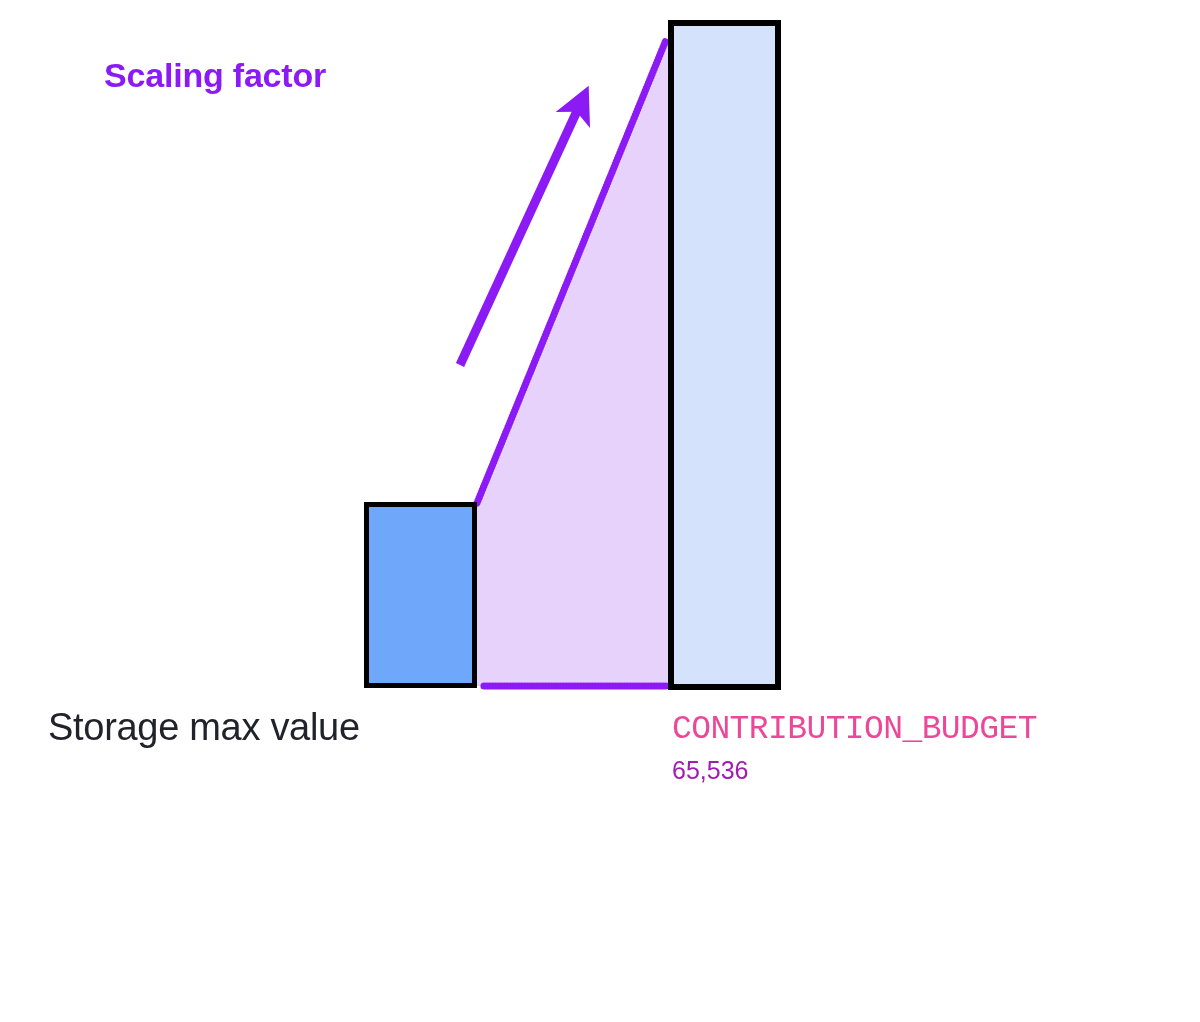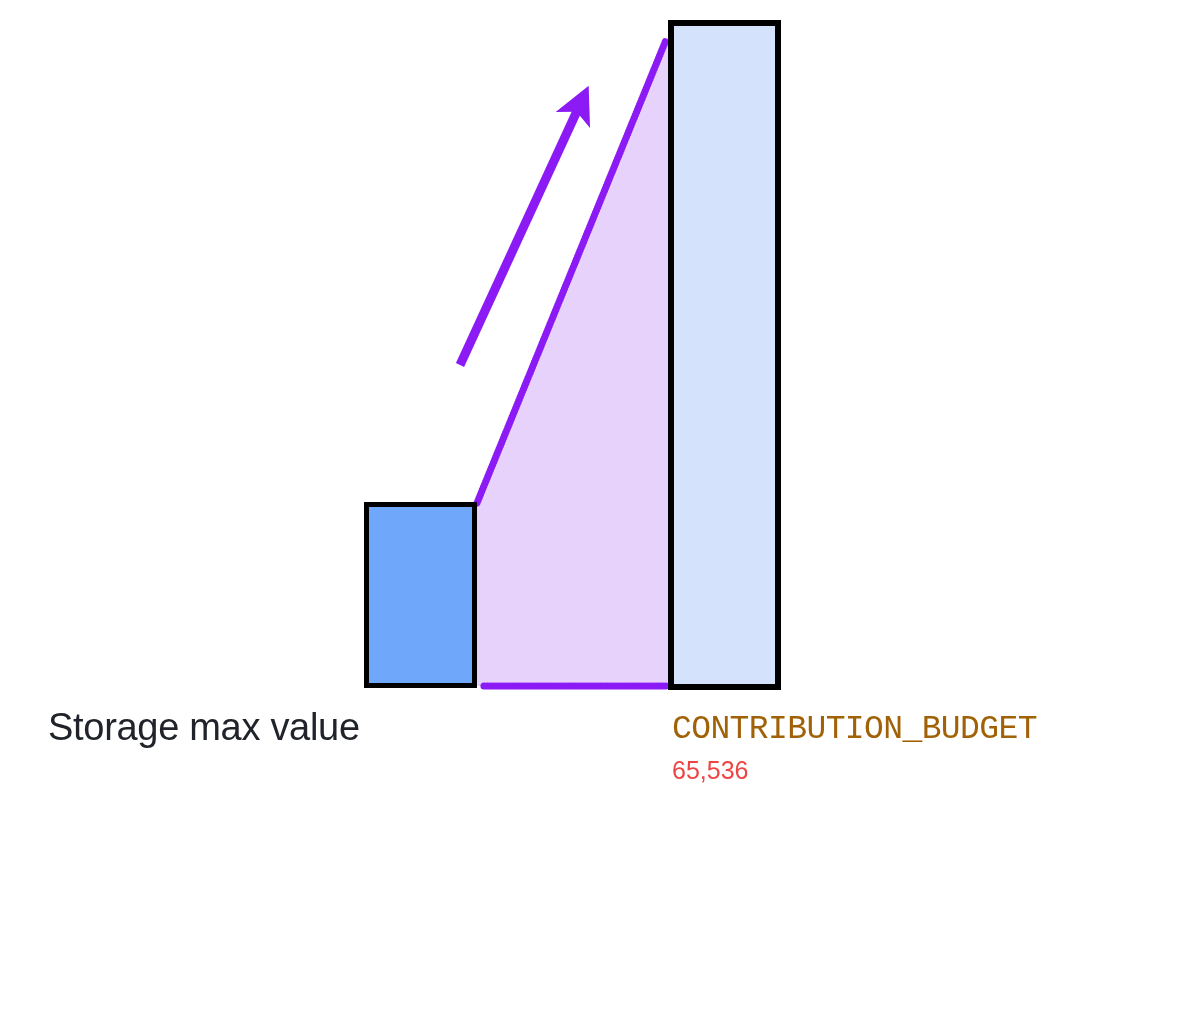--- a/index.html
+++ b/index.html
@@ -72,28 +72,28 @@
     left: 672px;
     top: 710px;
     width: 520px;
   }
   #budget-title {
     font-family: "Liberation Mono", "DejaVu Sans Mono", monospace;
     font-size: 33px;
     font-weight: 400;
     line-height: 40px;
     letter-spacing: -0.6px;
-    color: #a16207;
+    color: #ec4899;
     margin: 0 0 4px 0;
   }
   #budget-value {
     font-size: 25px;
     font-weight: 400;
     line-height: 32px;
-    color: #ef4444;
+    color: #a21caf;
     margin: 0;
   }
 
   
   #chart-svg {
     position: absolute;
     left: 0;
     top: 0;
     width: 1200px;
     height: 1022px;
@@ -117,20 +117,21 @@
     <line id="dotted-diagonal" stroke="#8B1AF5" stroke-width="7.2" stroke-linecap="round" stroke-dasharray="0.01 2.92" x1="477" y1="503" x2="666" y2="40"></line>
     <line id="dotted-baseline" stroke="#8B1AF5" stroke-width="7.2" stroke-linecap="round" stroke-dasharray="0.01 2.92" x1="484" y1="686" x2="666" y2="686"></line>
 
     <rect id="bar-0" x="366.5" y="504.5" width="108" height="181" fill="#6FA8FA" stroke="#000000" stroke-width="5"></rect>
     <rect id="bar-1" x="671" y="23" width="107" height="664" fill="#D4E3FB" stroke="#000000" stroke-width="6"></rect>
 
     <line id="scaling-arrow" stroke="#8B1AF5" stroke-width="9" stroke-linecap="butt" marker-end="url(#arrowhead)" x1="460" y1="365" x2="577" y2="111"></line>
   </svg>
 
   <div id="scaling-block">
+    <h2 id="scaling-title" style="color: rgb(139, 26, 245);">Scaling factor</h2>
   </div>
 
   <div id="expected-block">
     <h2 id="expected-title">Storage max value</h2>
   </div>
 
   <div id="budget-block">
     <h2 id="budget-title">CONTRIBUTION_BUDGET</h2>
     <p id="budget-value">65,536</p>
   </div>

